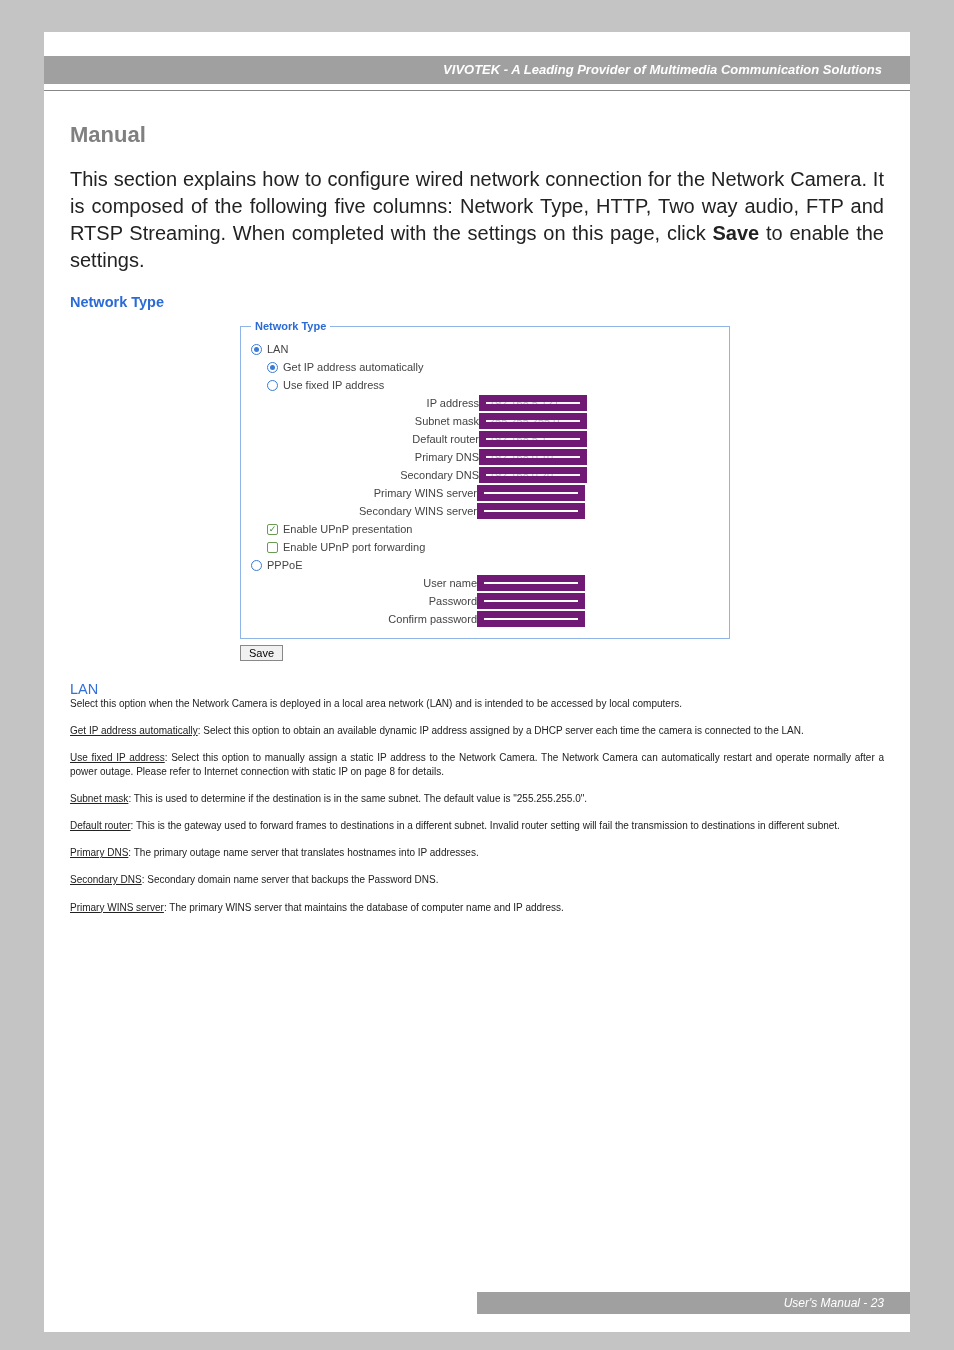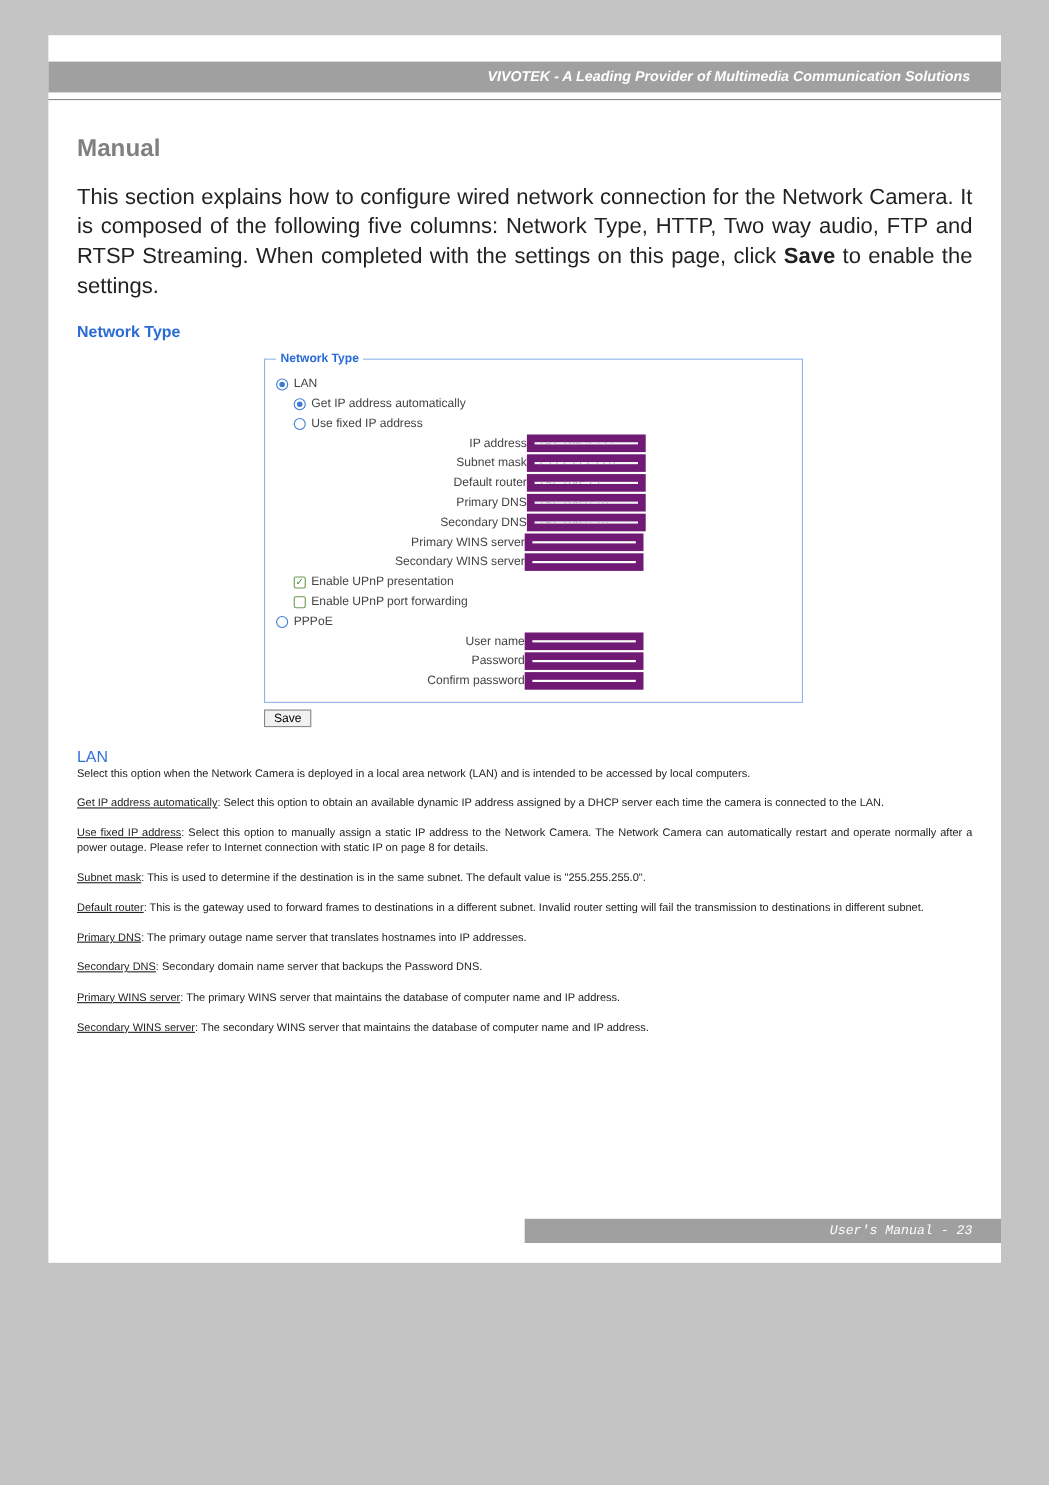--- a/index.html
+++ b/index.html
@@ -4,21 +4,21 @@
 <style>
   * { box-sizing: border-box; margin: 0; padding: 0; }
   html, body { width: 954px; height: 1350px; }
   body {
     font-family: Arial, Helvetica, sans-serif;
     background: #c4c4c4;
   }
   .page {
     position: absolute;
     left: 44px; top: 32px;
-    width: 866px; height: 1116px;
+    width: 866px; height: 1300px;
     background: #ffffff;
   }
   .header-band {
     position: absolute;
     left: 0; right: 0; top: 24px; height: 28px;
     background: #a0a0a0;
     color: #ffffff;
     font-style: italic;
     font-weight: bold;
     font-size: 13px;
@@ -136,21 +136,20 @@
     font-style: italic;
     font-size: 12px;
   }
   .footer .bar {
     position: absolute; right: 0; bottom: 18px;
     width: 50%; height: 22px;
     background: #a0a0a0;
     line-height: 22px;
     text-align: right;
     padding-right: 26px;
-    font-family: Liberation Mono, monospace;
   }
 </style>
 </head>
 <body>
 
 <div class="page">
 
   <div class="header-band">VIVOTEK - A Leading Provider of Multimedia Communication Solutions</div>
   <div class="underline-band"></div>
 
@@ -259,21 +258,18 @@
     </p>
     <p class="body">
       <span class="u">Primary DNS</span><span>: The primary outage name server that translates hostnames into IP addresses.</span>
     </p>
     <p class="body">
       <span class="u">Secondary DNS</span><span>: Secondary domain name server that backups the Password DNS.</span>
     </p>
     <p class="body">
       <span class="u">Primary WINS server</span><span>: The primary WINS server that maintains the database of computer name and IP address.</span>
     </p>
-    <p class="body">
-      <span class="u">Secondary WINS server</span><span>: The secondary WINS server that maintains the database of computer name and IP address.</span>
-    </p>
   </div>
 
   <div class="footer">
     <div class="bar">User's Manual - 23</div>
   </div>
 </div>
 
 </body></html>

